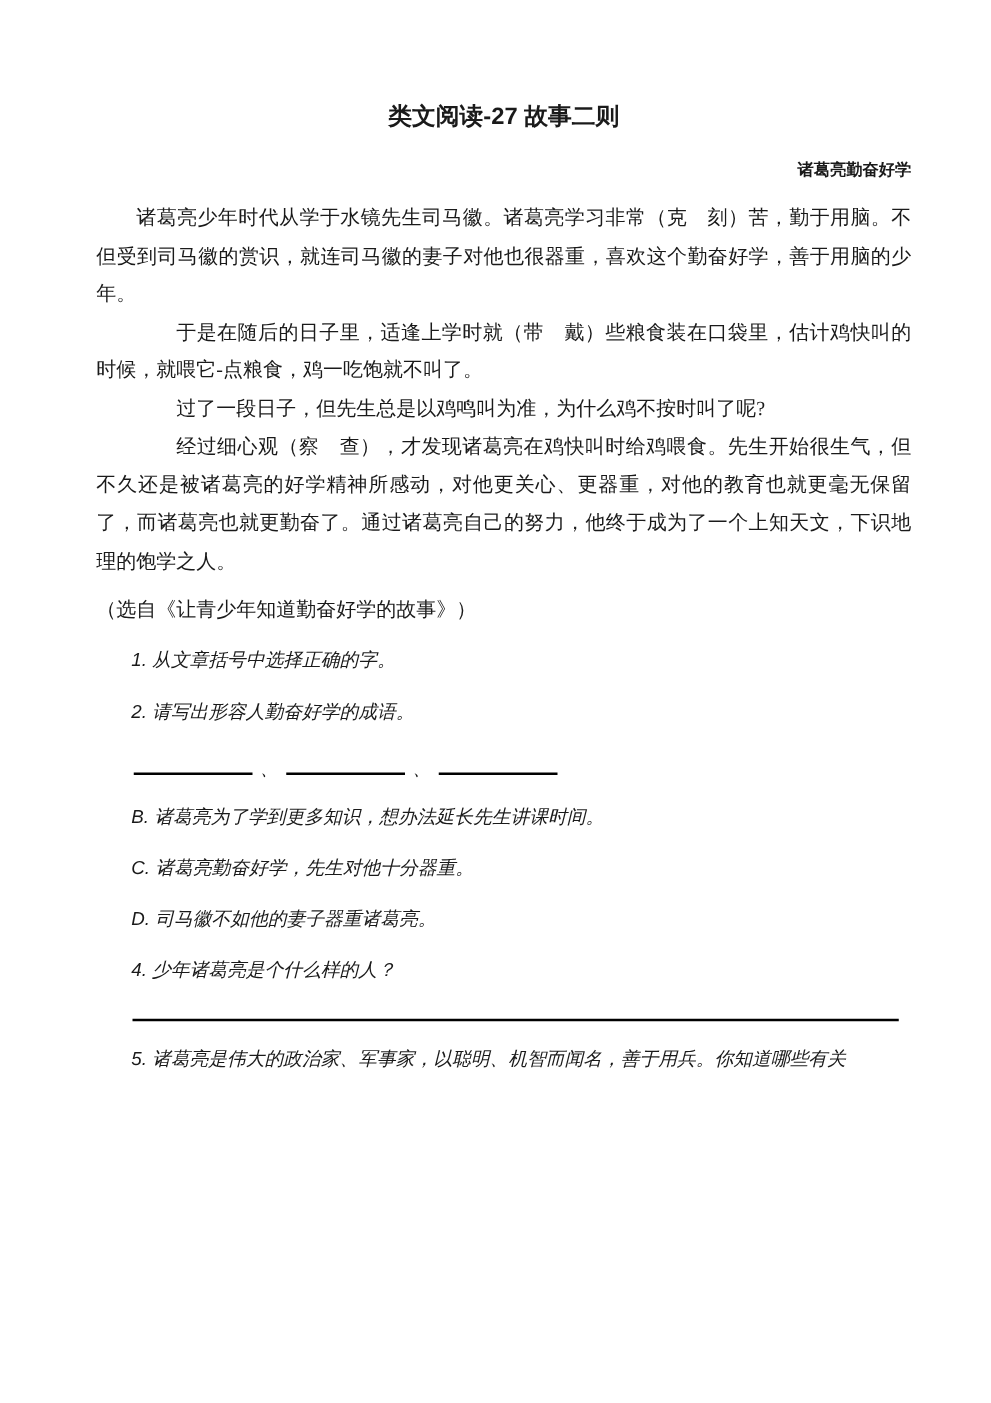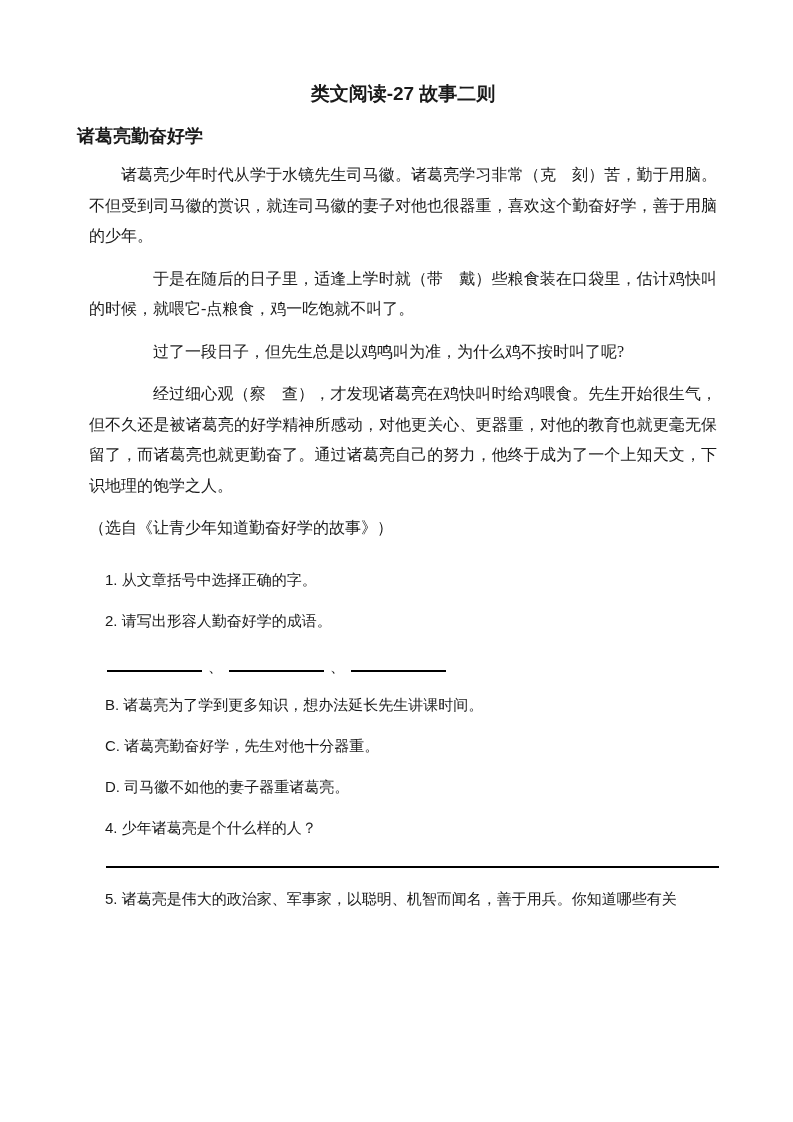--- a/index.html
+++ b/index.html
@@ -25,44 +25,45 @@
   .doc-title {
     margin: 82px 0 0 0;
     font-size: 19px;
     line-height: 24px;
     font-weight: bold;
     text-align: center;
     font-family: "Liberation Sans", "DejaVu Sans", sans-serif;
   }
   .doc-subtitle {
     margin: 18px 0 0 0;
-    font-size: 18px;
+    font-size: 13px;
     line-height: 24px;
     font-weight: bold;
-    text-align: left;
+    text-align: right;
     font-family: "Liberation Sans", "DejaVu Sans", sans-serif;
   }
   .passage {
     margin-top: 12px;
     font-family: "Liberation Serif", "DejaVu Serif", serif;
     font-size: 16px;
     line-height: 30.5px;
     text-align: justify;
   }
-  .passage p { margin: 12px; }
+  .passage p { margin: 0; }
   .passage p.indent2 { text-indent: 2em; }
   .passage p.indent4 { text-indent: 4em; }
   .passage .source {
     margin-top: 9px;
     text-align: left;
     text-indent: 0;
   }
   .questions {
-    margin-top: 26px;
+    margin-top: 14px;
     font-size: 15px;
+    font-style: italic;
   }
   .questions .q {
     margin: 21px 0 0 28px;
     line-height: 20px;
   }
   .questions .q:first-child { margin-top: 0; }
   .questions .q.q3 { margin-top: 27px; }
   .blank-row {
     margin: 28px 0 2px 30px;
     line-height: 15px;

